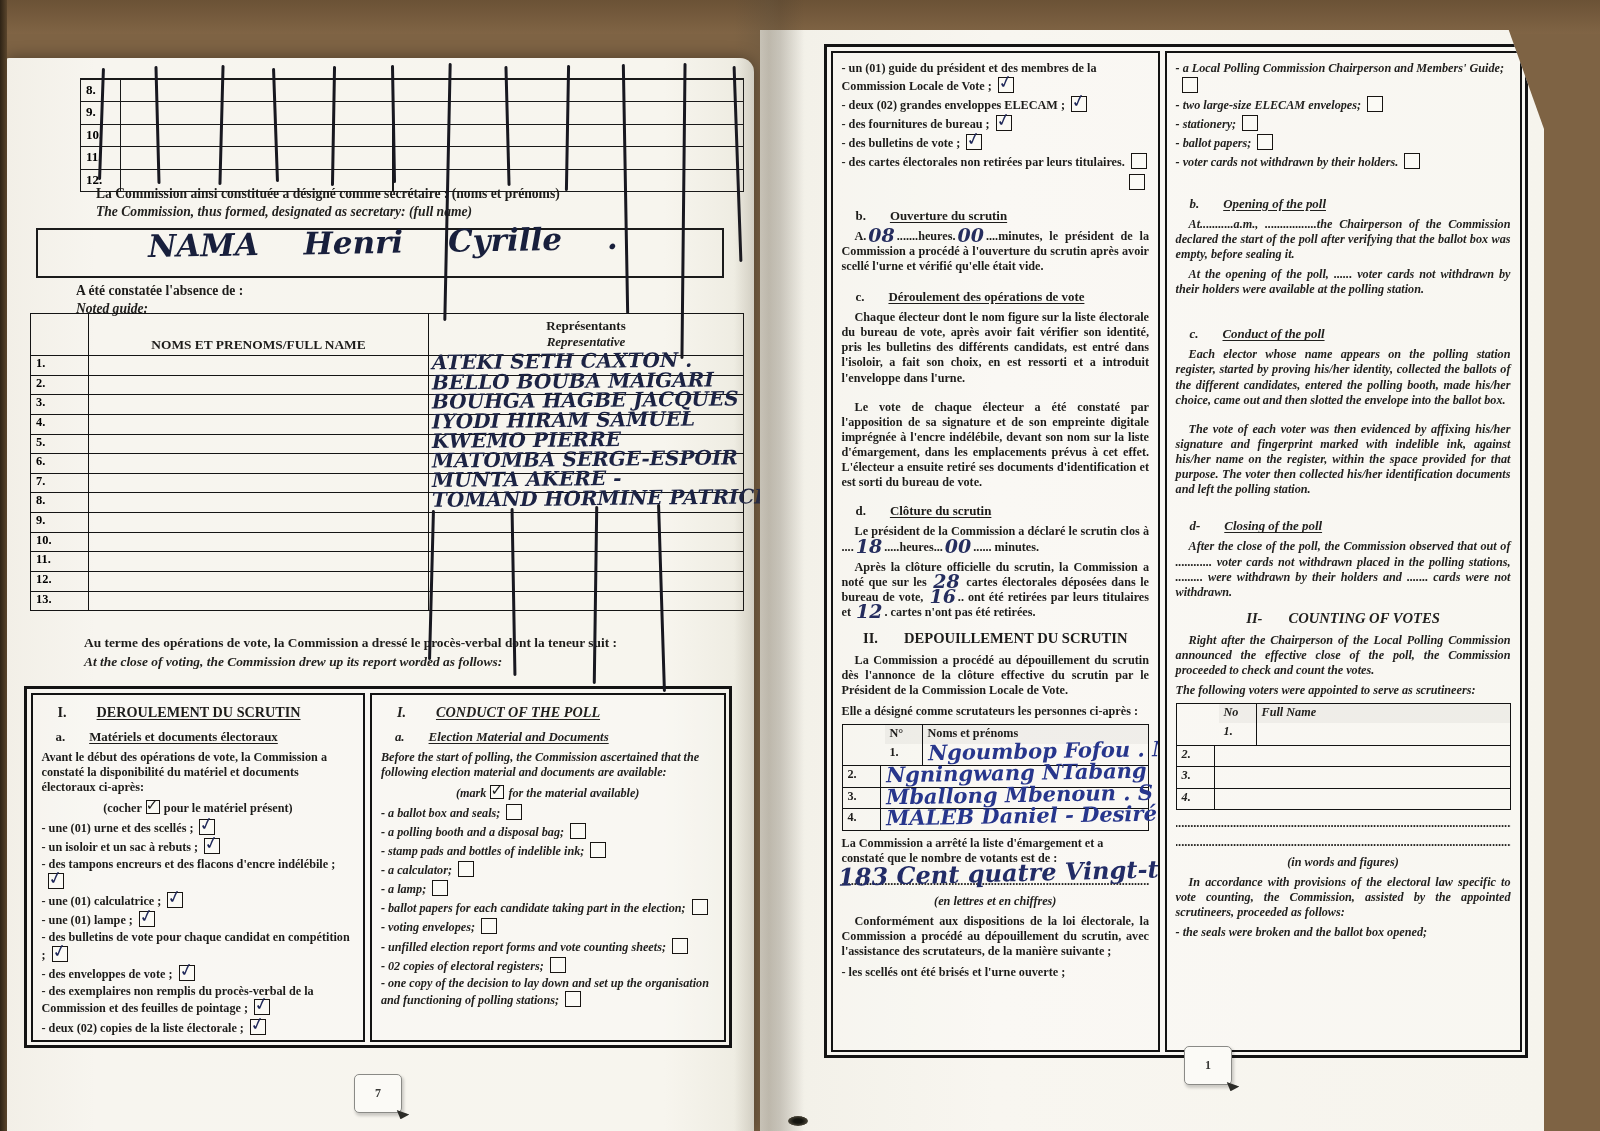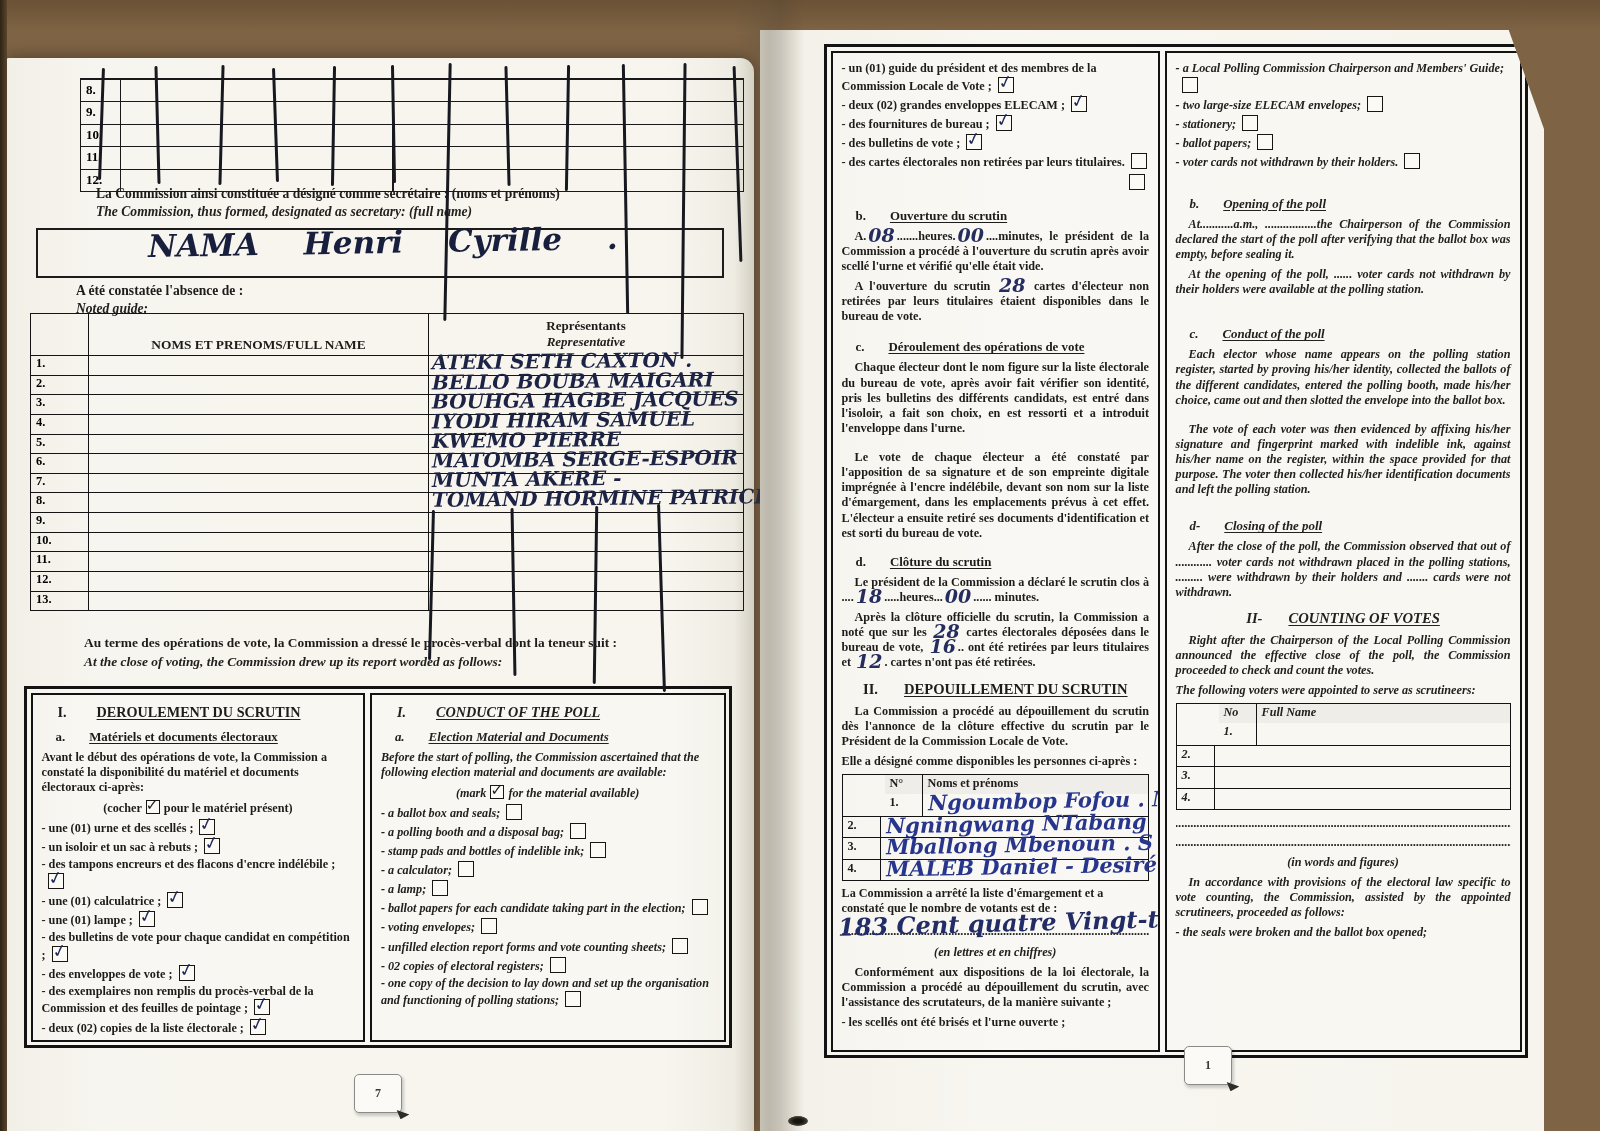--- a/index.html
+++ b/index.html
@@ -80,21 +80,21 @@
   
   .stable{border:1.7px solid #131313;margin:5px 0 4px;box-sizing:border-box;}
   .strow{display:grid;grid-template-columns:38px 1fr;border-top:1.3px solid #131313;height:21.5px;box-sizing:border-box;}
   .strow:first-of-type{border-top:none;margin-left:42px;}
   .strow .c{border-right:1.3px solid #131313;box-sizing:border-box;padding:1px 5px;font-size:12.2px;font-weight:bold;overflow:visible;}
   .strow .c:last-child{border-right:none;}
   .strow.hdr{height:19px;background:rgba(0,0,0,.04);}
   .st-hw{font-size:21px;line-height:14px;white-space:nowrap;display:inline-block;position:relative;top:-1px;color:#27368c;transform:rotate(-1deg);}
 
   .h2big{display:flex;gap:26px;justify-content:center;font-size:14.6px;margin:10px 0 6px;}
-  .h2big .t{text-decoration:underline;text-underline-offset:2px;}
+  .h2big .t{text-underline-offset:2px;}
 
   .countwrap{position:relative;margin-top:6px;}
   .count-hw{position:absolute;left:-4px;top:-14px;font-size:24px;white-space:nowrap;color:#222c66;transform:rotate(-1.5deg);z-index:2;}
   .dots{overflow:hidden;white-space:nowrap;font-weight:bold;font-size:12.2px;line-height:1.5;}
 
   .pagemark{position:absolute;width:46px;height:37px;border:1.6px solid #8a8a86;border-radius:5px;
       background:#fbfaf6;box-shadow:1.5px 2.5px 3px rgba(0,0,0,.18);
       display:flex;align-items:center;justify-content:center;font-size:12px;font-weight:bold;color:#3a3a38;}
   .pagemark::after{content:"";position:absolute;right:-7px;bottom:-7px;width:13px;height:9px;
       background:#2c2c28;transform:rotate(35deg);clip-path:polygon(0 40%,100% 0,65% 100%);}
@@ -363,23 +363,20 @@
           </div>
         <div class="lone-cb"><span class="cb"></span></div>
 
         <div class="sh" style="margin-top:18px;">
           <span>b.</span>
           <span class="t">Ouverture du scrutin</span>
         </div>
         <div class="p">
           <span>A.</span><span class="hwn">08</span><span>.......heures.</span><span class="hwn">00</span><span>....minutes, le président de la Commission a procédé à l'ouverture du scrutin après avoir scellé l'urne et vérifié qu'elle était vide.</span>
         </div>
-        <div class="p">
-          <span>A l'ouverture du scrutin</span> <span class="hwn">28</span> <span>cartes d'électeur non retirées par leurs titulaires étaient disponibles dans le bureau de vote.</span>
-        </div>
 
         <div class="sh" style="margin-top:16px;">
           <span>c.</span>
           <span class="t">Déroulement des opérations de vote</span>
         </div>
         <div class="p">Chaque électeur dont le nom figure sur la liste électorale du bureau de vote, après avoir fait vérifier son identité, pris les bulletins des différents candidats, est entré dans l'isoloir, a fait son choix, en est ressorti et a introduit l'enveloppe dans l'urne.</div>
         <div class="p" style="margin-top:14px;">Le vote de chaque électeur a été constaté par l'apposition de sa signature et de son empreinte digitale imprégnée à l'encre indélébile, devant son nom sur la liste d'émargement, dans les emplacements prévus à cet effet. L'électeur a ensuite retiré ses documents d'identification et est sorti du bureau de vote.</div>
 
         <div class="sh" style="margin-top:14px;">
           <span>d.</span>
@@ -390,21 +387,21 @@
         </div>
         <div class="p">
           <span>Après la clôture officielle du scrutin, la Commission a noté que sur les</span> <span class="hwn">28</span> <span>cartes électorales déposées dans le bureau de vote,</span> <span class="hwn">16</span><span>.. ont été retirées par leurs titulaires et</span> <span class="hwn">12</span><span>. cartes n'ont pas été retirées.</span>
         </div>
 
         <div class="h2big">
           <span>II.</span>
           <span class="t">DEPOUILLEMENT DU SCRUTIN</span>
         </div>
         <div class="p">La Commission a procédé au dépouillement du scrutin dès l'annonce de la clôture effective du scrutin par le Président de la Commission Locale de Vote.</div>
-        <div class="p nojust">Elle a désigné comme disponibles les personnes ci-après :</div>
+        <div class="p nojust">Elle a désigné comme scrutateurs les personnes ci-après :</div>
 
         <div class="stable">
           <div class="strow hdr">
             <div class="c">N°</div>
             <div class="c">Noms et prénoms</div>
           </div>
           <div>
 
               <div class="strow">
                 <div class="c">1.</div>

